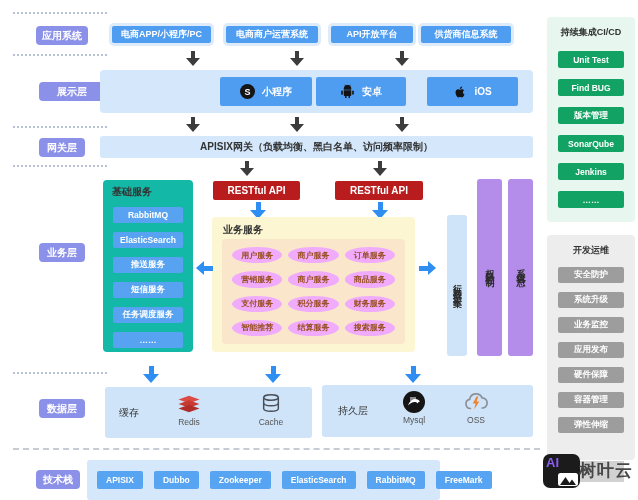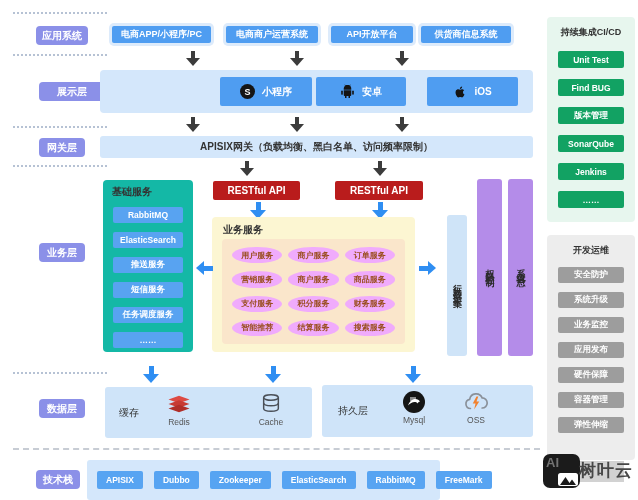--- a/index.html
+++ b/index.html
@@ -73,21 +73,21 @@
   .arr.down.blue .stem{width:5px;height:8px;}
   .arr.down.blue .head{border-left-width:8px;border-right-width:8px;border-top-width:9px;}
   .arr.black .stem{background:#3c3c3c;} .arr.black .head{border-top-color:#3c3c3c;}
   .arr.blue .stem{background:#2f8ef2;}
   .arr.down.blue .head{border-top-color:#2f8ef2;}
   .arr.hl .stem,.arr.hr .stem{width:9px;height:5px;background:#2f8ef2;}
   .arr.hl .head{width:0;height:0;border-top:7px solid transparent;border-bottom:7px solid transparent;border-right:8px solid #2f8ef2;}
   .arr.hr .head{width:0;height:0;border-top:7px solid transparent;border-bottom:7px solid transparent;border-left:8px solid #2f8ef2;}
   
   .wm-logo{position:absolute;left:543px;top:454px;width:37px;height:34px;background:#1b1b1b;border-radius:7px;}
-  .wm-logo .ai{position:absolute;left:3px;top:1px;color:#737373;font-size:13px;font-weight:800;}
+  .wm-logo .ai{position:absolute;left:3px;top:1px;color:#8b5cf6;font-size:13px;font-weight:800;}
   .wm-logo svg{position:absolute;right:2px;bottom:2px;}
   .wm-strip{position:absolute;left:577px;top:461px;width:47px;height:21px;background:#d2d2d2;}
   .wm-text{position:absolute;left:579px;top:459px;font-size:17px;font-weight:bold;color:#474747;letter-spacing:1px;}
 </style>
 </head>
 <body>
 
 <div class="canvas">
 
   <div class="dotsep" style="top:12px"></div>
@@ -261,21 +261,21 @@
       <i class="stem"></i>
       <i class="head"></i>
     </div>
   <div class="arr down blue" style="left:405px;top:366px">
       <i class="stem"></i>
       <i class="head"></i>
     </div>
 
   <div class="data-box" style="left:105px;top:387px;width:207px;height:51px">
     <div class="ttl" style="left:14px">缓存</div>
-    <div class="icon-group" style="left:50px">
+    <div class="icon-group" style="left:60px">
       <span class="icon-slot">
         <svg width="24" height="22" viewBox="0 0 32 26">
           <path d="M2 7 L16 2 L30 7 L16 12 Z" fill="#dd4a43"></path>
           <path d="M2 13 L16 8 L30 13 L16 18 Z" fill="#c73a34"></path>
           <path d="M2 19 L16 14 L30 19 L16 24 Z" fill="#b02e29"></path>
         </svg>
       </span>
       <span class="lbl">Redis</span>
     </div>
     <div class="icon-group" style="left:142px">

